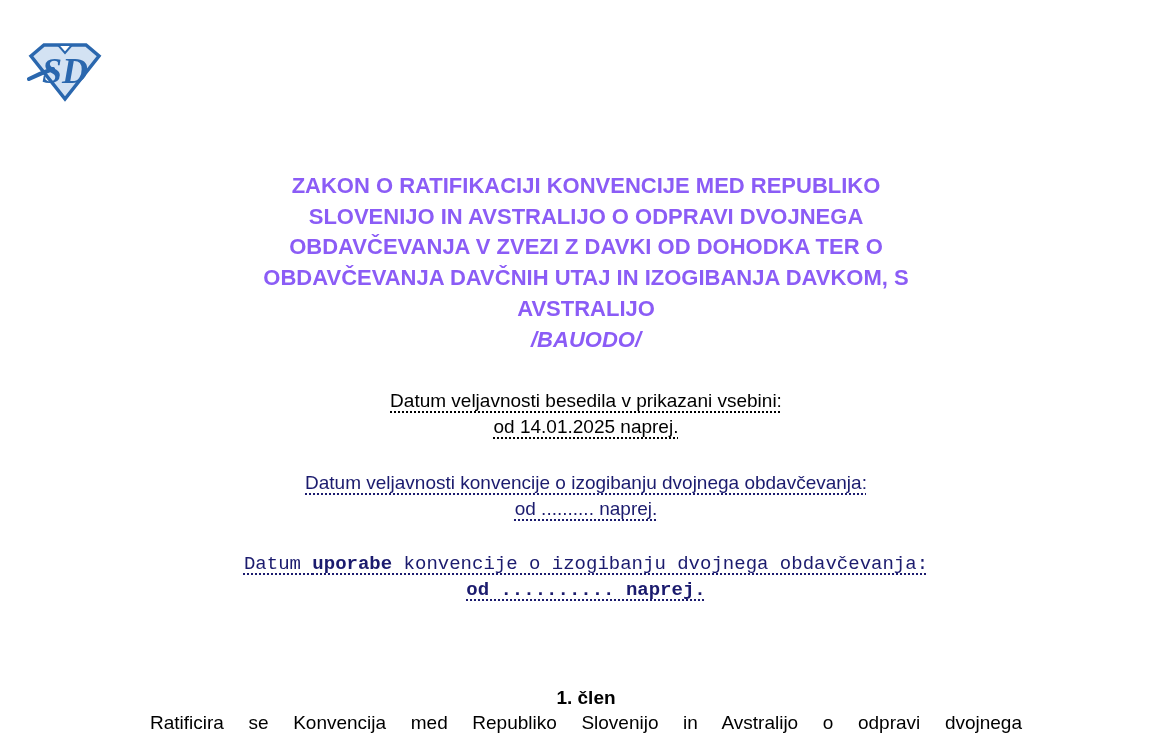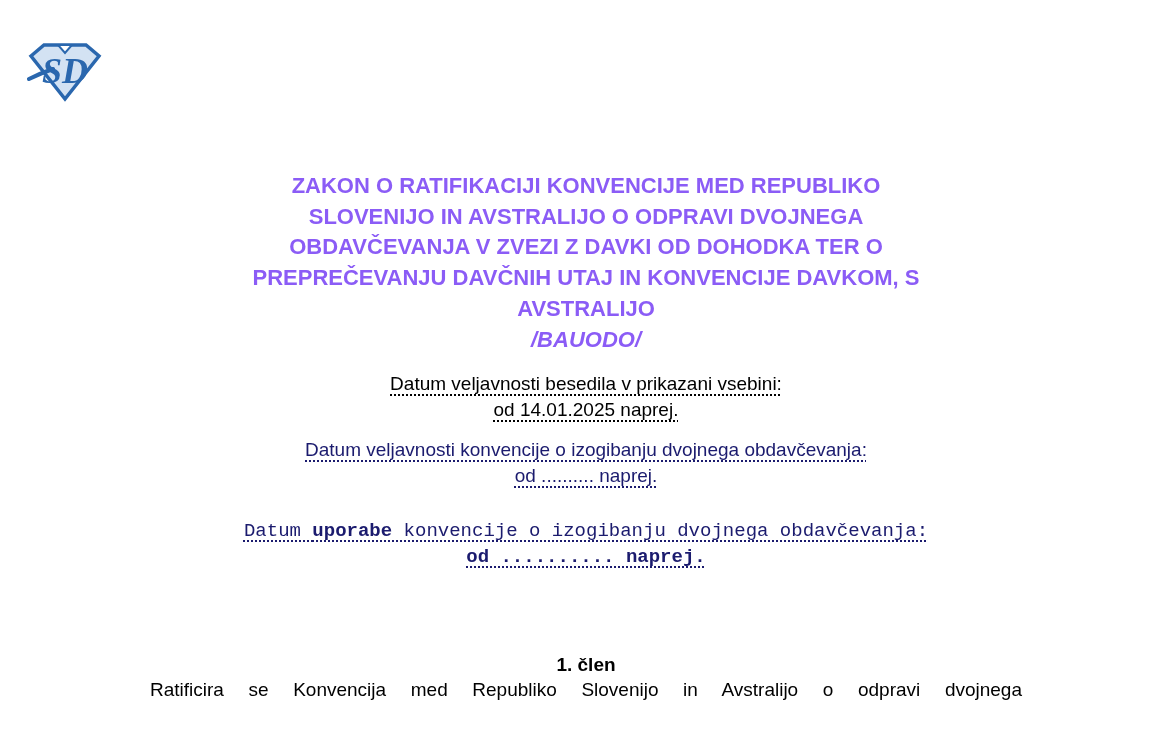--- a/index.html
+++ b/index.html
@@ -38,22 +38,22 @@
     text-align: center;
     color: #8b5cf6;
   }
   .doc-code { font-style: italic; }
 
   .validity-block {
     text-align: center;
     font-size: 19px;
     line-height: 26px;
   }
-  .block-text  { margin-top: 16px; color: #000000; }
-  .block-navy1 { margin-top: 14px; color: #1b1b6e; }
+  .block-text  { margin-top: 33px; color: #000000; }
+  .block-navy1 { margin-top: 30px; color: #1b1b6e; }
   .block-navy2 { margin-top: 29px; color: #1b1b6e; font-family: Liberation Mono, monospace; }
 
   .dotted {
     text-decoration-line: underline;
     text-decoration-style: dotted;
     text-decoration-thickness: 2px;
     text-underline-offset: 4px;
     cursor: pointer;
   }
 
@@ -95,21 +95,21 @@
     <text x="38" y="41" text-anchor="middle" font-family="Liberation Serif, serif" font-size="36" font-weight="bold" font-style="italic" fill="#2a67ae">SD</text>
   </svg>
 </div>
 
 <div class="content">
 
   <div class="doc-title">
     <div>ZAKON O RATIFIKACIJI KONVENCIJE MED REPUBLIKO</div>
     <div>SLOVENIJO IN AVSTRALIJO O ODPRAVI DVOJNEGA</div>
     <div>OBDAVČEVANJA V ZVEZI Z DAVKI OD DOHODKA TER O</div>
-    <div>PREPREČEVANJU DAVČNIH UTAJ IN KONVENCIJE DAVKOM, S</div>
+    <div>OBDAVČEVANJA DAVČNIH UTAJ IN IZOGIBANJA DAVKOM, S</div>
     <div>AVSTRALIJO</div>
     <div class="doc-code">/BAUODO/</div>
   </div>
 
   <div class="validity-block block-text">
     <div>
       <span class="dotted">Datum veljavnosti besedila v prikazani vsebini:</span>
     </div>
     <div>
       <span class="dotted">od 14.01.2025 naprej.</span>

